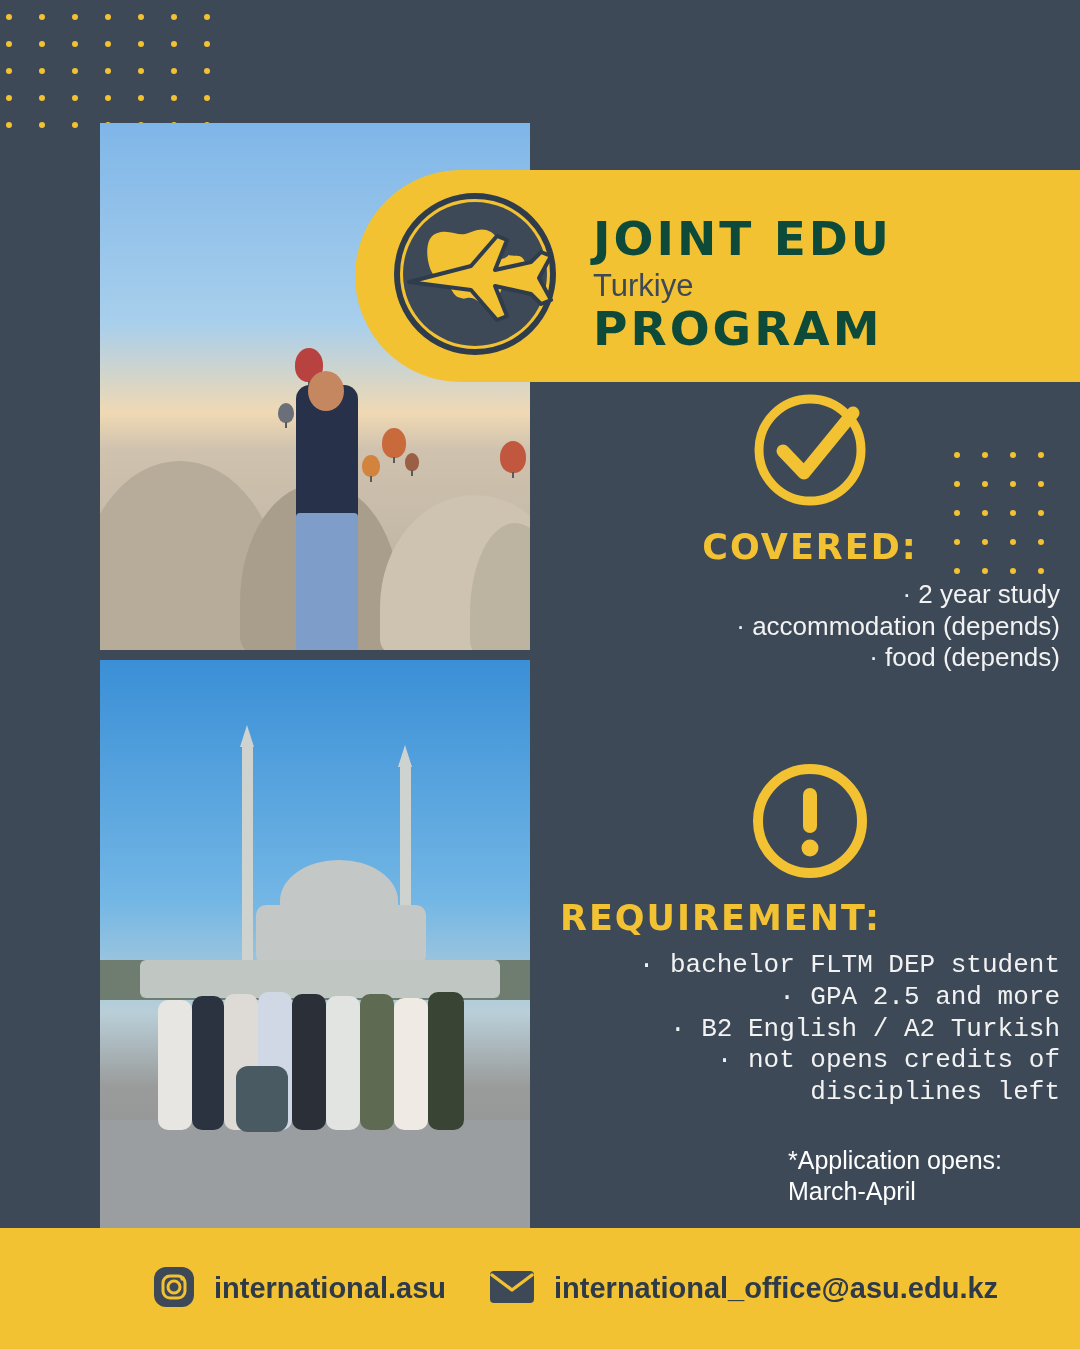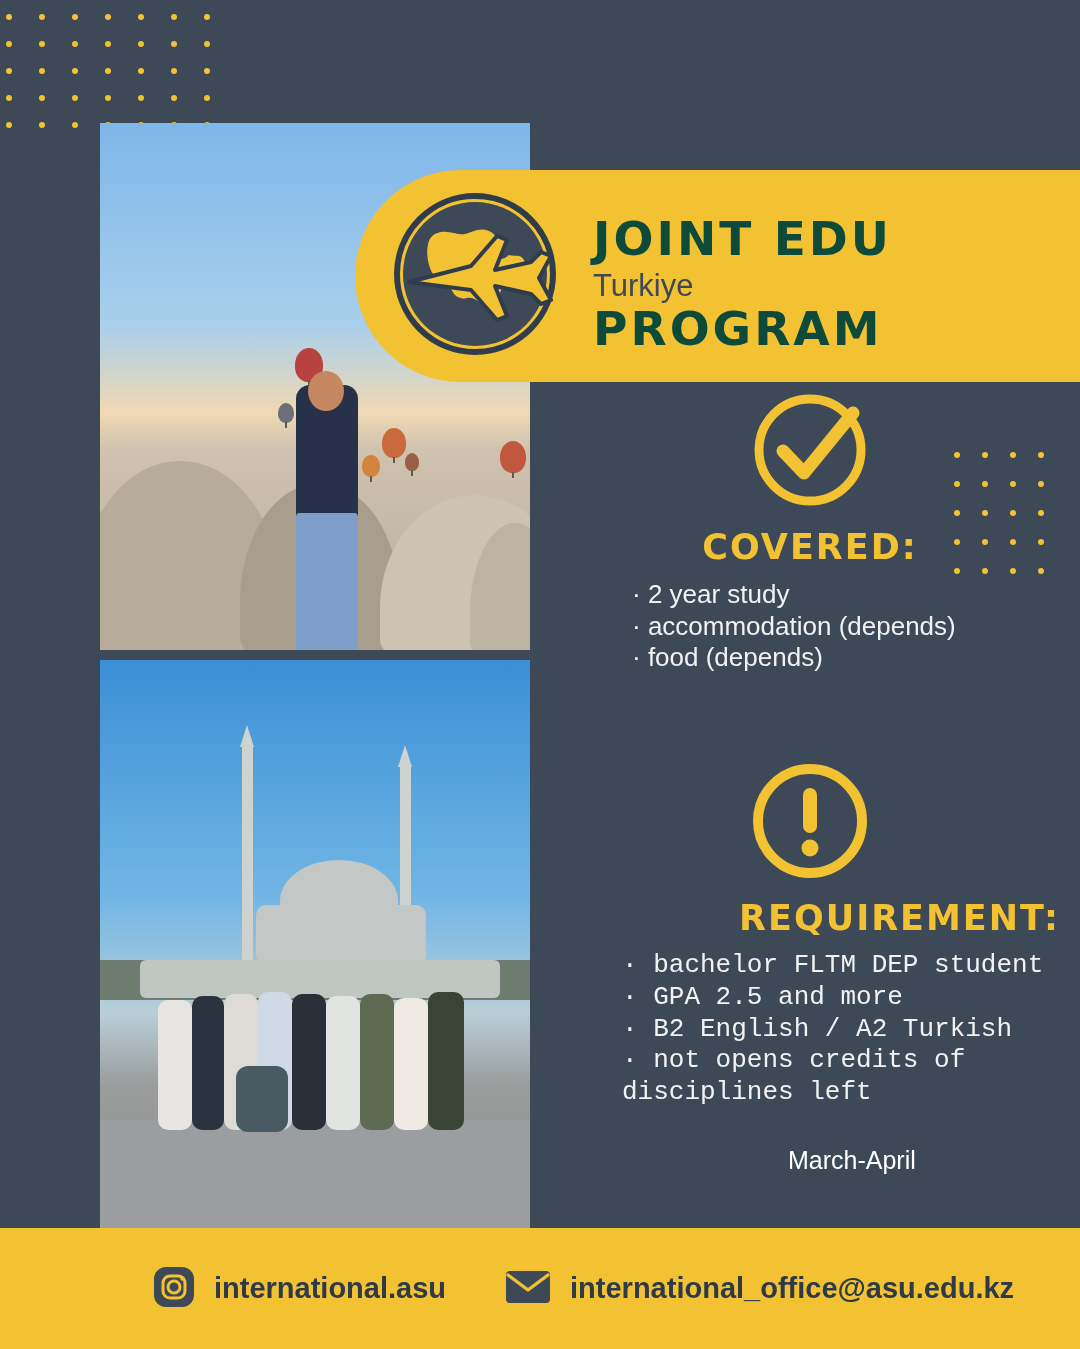--- a/index.html
+++ b/index.html
@@ -79,35 +79,35 @@
   
   #right-col { position: absolute; left: 560px; top: 389px; width: 500px; }
 
   .icon-wrap { display: flex; justify-content: center; }
 
   .section-heading {
     text-align: center; color: #f2c233; font-weight: 700;
     font-size: 35px; letter-spacing: 2px; margin-top: 12px;
     font-family: "DejaVu Sans", sans-serif;
   }
-  #requirement-heading { text-align: right; }
+  #requirement-heading { text-align: left; }
 
   .bullet-list { margin-top: 12px; color: #f2f2f2; font-size: 26px; line-height: 1.22; }
   #covered-list { padding-left: 72px; }
   #requirement-list { padding-left: 62px; font-family: Liberation Mono, monospace; }
-  .bullet-list li { list-style: none; }
+  .bullet-list li { list-style: none; text-align: right; }
 
   #application-note {
     margin-top: 36px; padding-left: 228px; color: #ffffff; font-size: 25px; line-height: 1.25;
   }
 
   
   #footer {
     position: absolute; left: 0; bottom: 0; width: 1080px; height: 121px;
-    background: #f2c233; display: flex; align-items: center; gap: 58px; padding-left: 152px;
+    background: #f2c233; display: flex; align-items: center; gap: 42px; padding-left: 152px;
   }
   .footer-item { display: flex; align-items: center; gap: 18px; }
   .footer-text { font-size: 29px; font-weight: 700; color: #2e3a48; }
 </style>
 </head>
 <body>
 
 <div class="dot-grid" id="dots-top-left">
   <span></span>
     <span></span>
@@ -255,20 +255,21 @@
   <div class="section-heading" id="requirement-heading">REQUIREMENT:</div>
   <ul class="bullet-list" id="requirement-list">
     <li>· bachelor FLTM DEP student</li>
     <li>· GPA 2.5 and more</li>
     <li>· B2 English  / A2 Turkish</li>
     <li>· not opens credits of</li>
     <li>disciplines left</li>
   </ul>
 
   <div id="application-note">
+    <div>*Application opens:</div>
     <div>March-April</div>
   </div>
 </div>
 
 <div id="footer">
   <div class="footer-item">
     <span>
       <svg width="44" height="44" viewBox="0 0 44 44">
         <rect x="2" y="2" width="40" height="40" rx="12" fill="#3d4957"></rect>
         <rect x="11" y="11" width="22" height="22" rx="7" fill="none" stroke="#f2c233" stroke-width="3"></rect>

